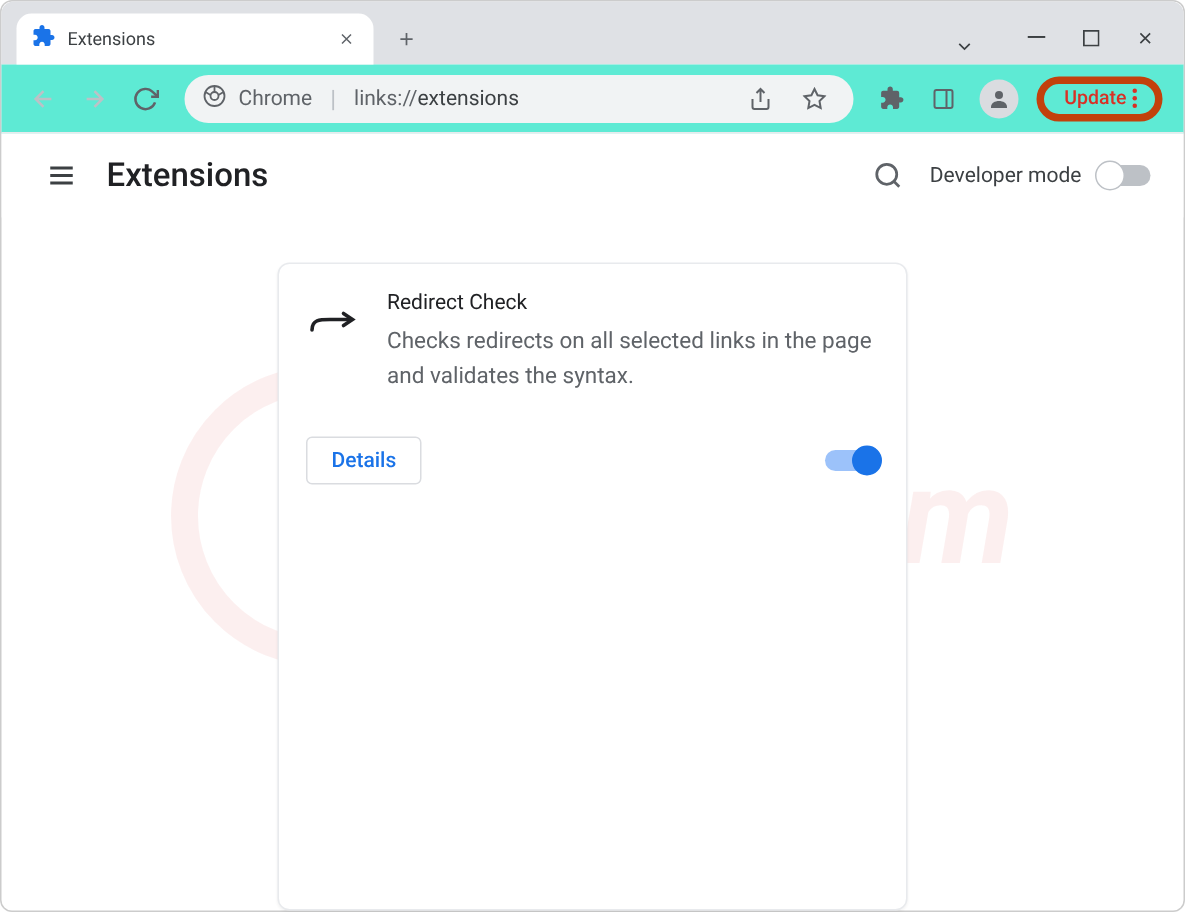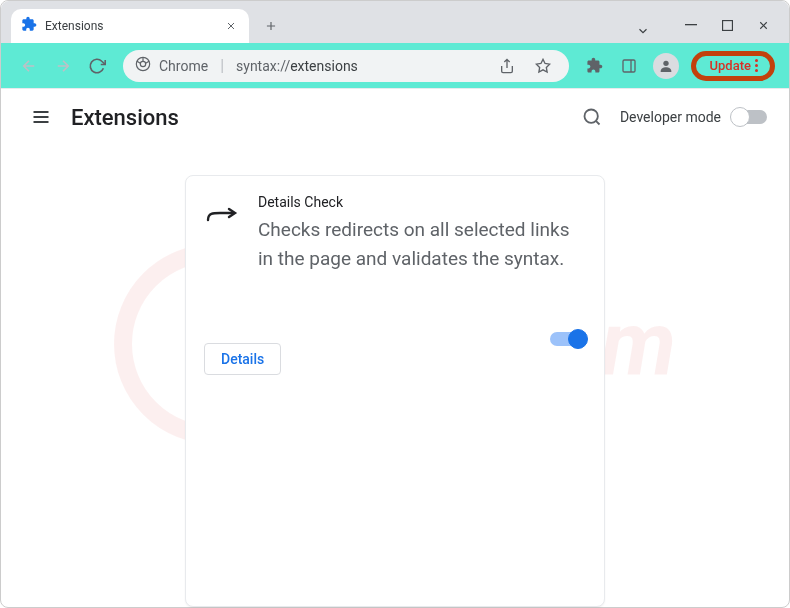--- a/index.html
+++ b/index.html
@@ -179,40 +179,39 @@
       background: #fff;
       border: 1px solid #e8eaed;
       border-radius: 8px;
       box-shadow: 0 1px 2px rgba(0,0,0,0.05);
       padding: 18px 18px 16px 18px;
     }
     .ext-top { display: flex; gap: 18px; }
     .ext-icon-wrap { width: 36px; height: 36px; display: flex; align-items: center; justify-content: center; margin-top: 4px; }
     .ext-info { flex: 1; }
     .ext-name { font-size: 14px; color: #202124; font-weight: 400; margin-bottom: 6px; }
-    .ext-desc { font-size: 19px; color: #5f6368; line-height: 1.5; }
+    .ext-desc { font-size: 15px; color: #5f6368; line-height: 1.5; }
     .ext-bottom {
       display: flex;
       align-items: center;
       gap: 10px;
       margin-top: 30px;
     }
     .ext-btn {
       height: 32px;
       padding: 0 16px;
       border: 1px solid #dadce0;
       border-radius: 4px;
       background: #fff;
       color: #1a73e8;
       font-size: 14px;
       font-weight: 500;
       cursor: pointer;
       display: flex;
       align-items: center;
-      margin-top: 40px;
     }
     .ext-spacer { flex: 1; }
   </style>
 </head>
 <body>
 
 <div class="watermark">
   <div class="watermark-content">
     <div class="watermark-icon"></div>
     <div class="watermark-text">risk.com</div>
@@ -285,21 +284,21 @@
     <div class="omnibox">
       <span>
         <svg class="omnibox-icon" viewBox="0 0 24 24" fill="currentColor">
             <circle cx="12" cy="12" r="10" fill="none" stroke="currentColor" stroke-width="1.8"></circle>
             <circle cx="12" cy="12" r="4" fill="none" stroke="currentColor" stroke-width="1.8"></circle>
             <path d="M12 2v6M3 8l5 3M21 8l-5 3" stroke="currentColor" stroke-width="1.8"></path>
           </svg>
       </span>
       <span class="omnibox-text">Chrome</span>
       <span class="omnibox-separator">|</span>
-      <span class="omnibox-text"><span>syntax://</span><span class="path">extensions</span></span>
+      <span class="omnibox-text"><span>links://</span><span class="path">extensions</span></span>
       <div class="omnibox-spacer"></div>
       <span class="toolbar-icon">
         <svg width="16" height="16" viewBox="0 0 24 24" fill="none" stroke="currentColor" stroke-width="2">
             <path d="M4 12v8a2 2 0 002 2h12a2 2 0 002-2v-8M16 6l-4-4-4 4M12 2v13"></path>
           </svg>
       </span>
       <span class="toolbar-icon">
         <svg width="16" height="16" viewBox="0 0 24 24" fill="none" stroke="currentColor" stroke-width="2">
             <path d="M12 2l3.09 6.26L22 9.27l-5 4.87 1.18 6.88L12 17.77l-6.18 3.25L7 14.14 2 9.27l6.91-1.01L12 2z"></path>
           </svg>
@@ -355,21 +354,21 @@
   <div class="content">
     <div class="ext-card">
       <div class="ext-top">
         <div class="ext-icon-wrap">
           <svg width="34" height="20" viewBox="0 0 34 20" fill="none" stroke="#202124" stroke-width="2.4" stroke-linecap="round">
               <path d="M3 14 C 3 7, 8 7, 15 7 L 28 7"></path>
               <path d="M24 3 L 30 7 L 24 11"></path>
             </svg>
         </div>
         <div class="ext-info">
-          <div class="ext-name">Details Check</div>
+          <div class="ext-name">Redirect Check</div>
           <div class="ext-desc">Checks redirects on all selected links in the page and validates the syntax.</div>
         </div>
       </div>
       <div class="ext-bottom">
         <button class="ext-btn">Details</button>
         <div class="ext-spacer"></div>
         <div class="toggle on" id="ext-toggle"></div>
       </div>
     </div>
   </div>

